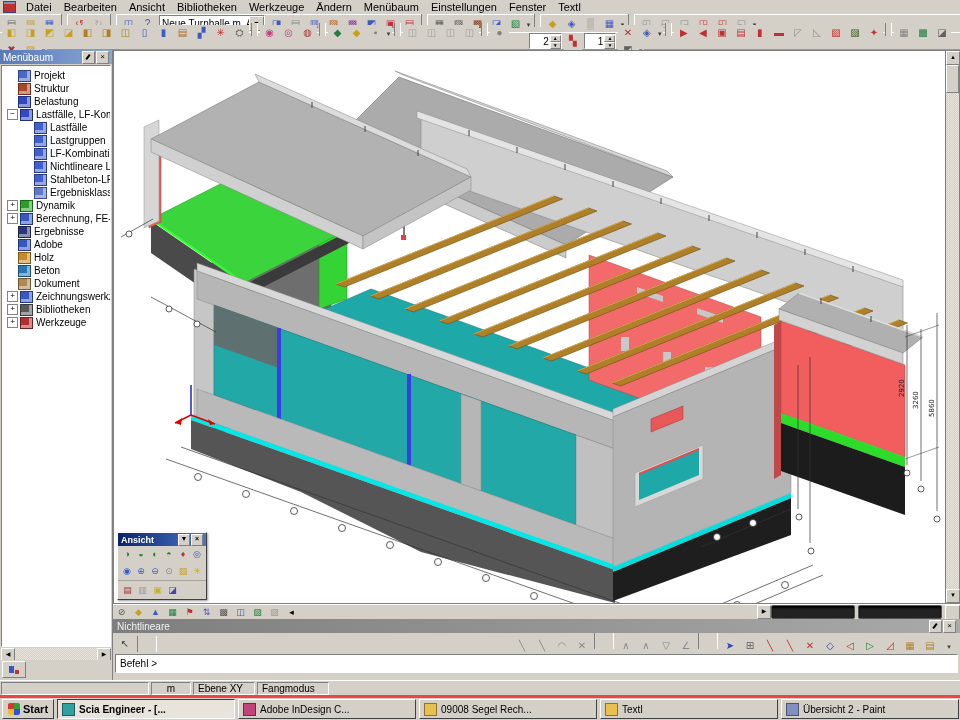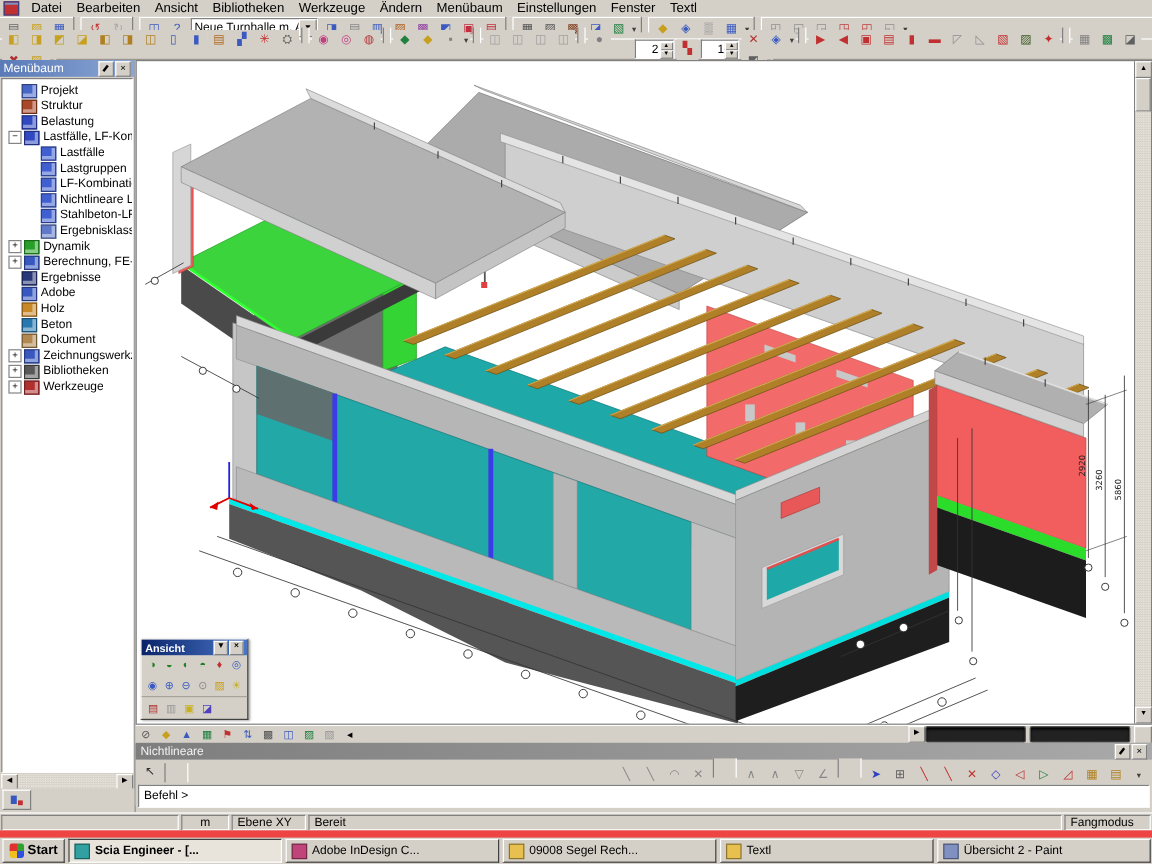--- a/index.html
+++ b/index.html
@@ -108,21 +108,21 @@
   .cmdinput{height:17px;flex:0 0 17px;margin:0 2px 2px 2px;background:#fff;
     border:1px solid;border-color:#808080 #fff #fff #808080;display:flex;align-items:center;padding:0 4px;font-size:10px}
 
   
   .statusbar{height:14px;flex:0 0 14px;display:flex;background:#d4d0c8;border-top:1px solid #fff;font-size:10px}
   .sseg{border:1px solid;border-color:#808080 #fff #fff #808080;margin:1px 1px 0 1px;height:11px;
     line-height:11px;padding:0 4px;white-space:nowrap}
   .sseg.flex{flex:1}
 
   
-  .taskbar{height:22px;flex:0 0 22px;background:#d4d0c8;border-top:6px solid #ef4444;display:flex;align-items:center;padding:0 2px;gap:3px}
+  .taskbar{height:22px;flex:0 0 22px;background:#d4d0c8;border-top:3px solid #ef4444;display:flex;align-items:center;padding:0 2px;gap:3px}
   .startbtn{height:18px;display:flex;align-items:center;gap:3px;padding:0 5px;font-weight:bold;font-size:11px;
     background:#d4d0c8;border:1px solid;border-color:#fff #404040 #404040 #fff}
   .winflag{width:12px;height:12px;background:conic-gradient(#30a030 0 25%,#3050e0 0 50%,#f0c020 0 75%,#e03030 0);border-radius:2px}
   .taskbtn{height:18px;flex:0 0 168px;display:flex;align-items:center;gap:4px;padding:0 4px;font-size:10px;
     background:#d4d0c8;border:1px solid;border-color:#fff #404040 #404040 #fff;overflow:hidden;white-space:nowrap}
   .taskbtn.active{border-color:#404040 #fff #fff #404040;background:#e8e4dc;font-weight:bold}
   .tkicon{width:11px;height:11px;flex:0 0 11px;border:1px solid rgba(0,0,0,.4)}
 </style>
 </head>
 <body>
@@ -577,21 +577,20 @@
           <span>Befehl &gt;</span>
         </div>
       </div>
     </div>
   </div>
 
   <div class="statusbar">
     <span class="sseg" style="width:138px"></span>
     <span class="sseg" style="width:30px;text-align:center">m</span>
     <span class="sseg" style="width:52px">Ebene XY</span>
-    <span class="sseg flex">Bereit</span>
     <span class="sseg" style="width:62px">Fangmodus</span>
   </div>
 
   <div class="taskbar">
     <span class="startbtn">
       <span class="winflag"></span>
       <span>Start</span>
     </span>
     <span style="display:flex;gap:3px">
 

